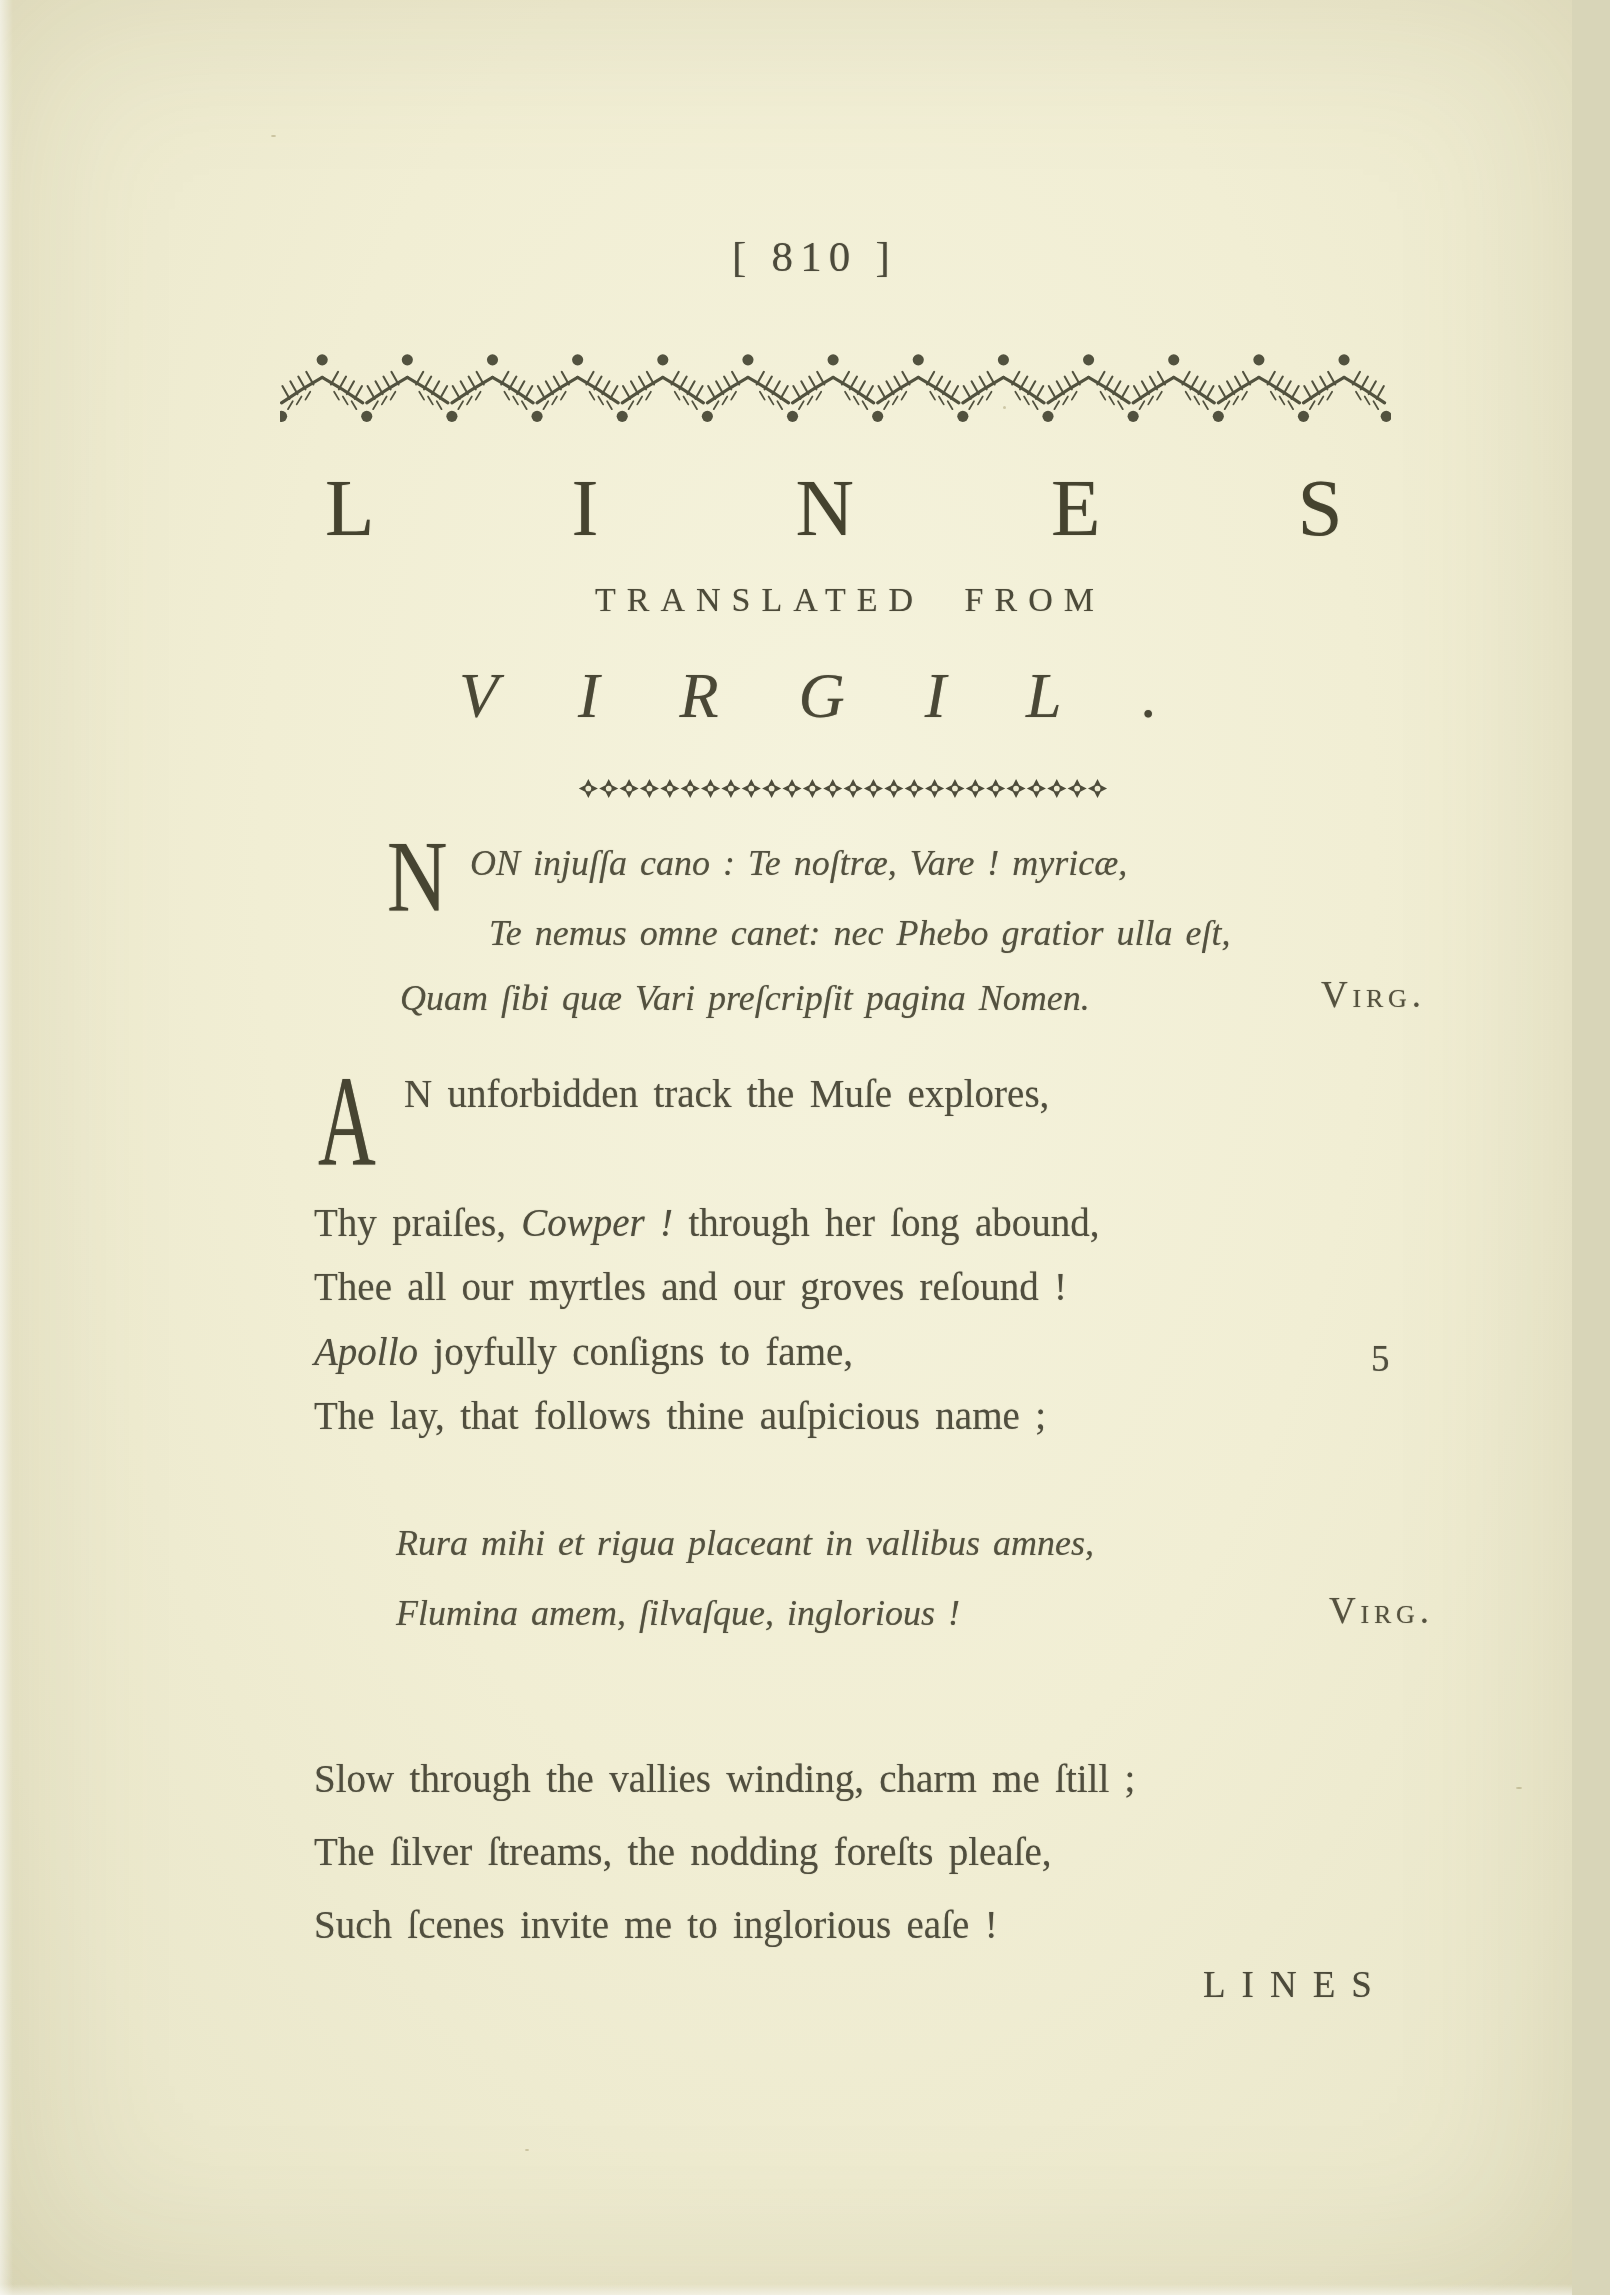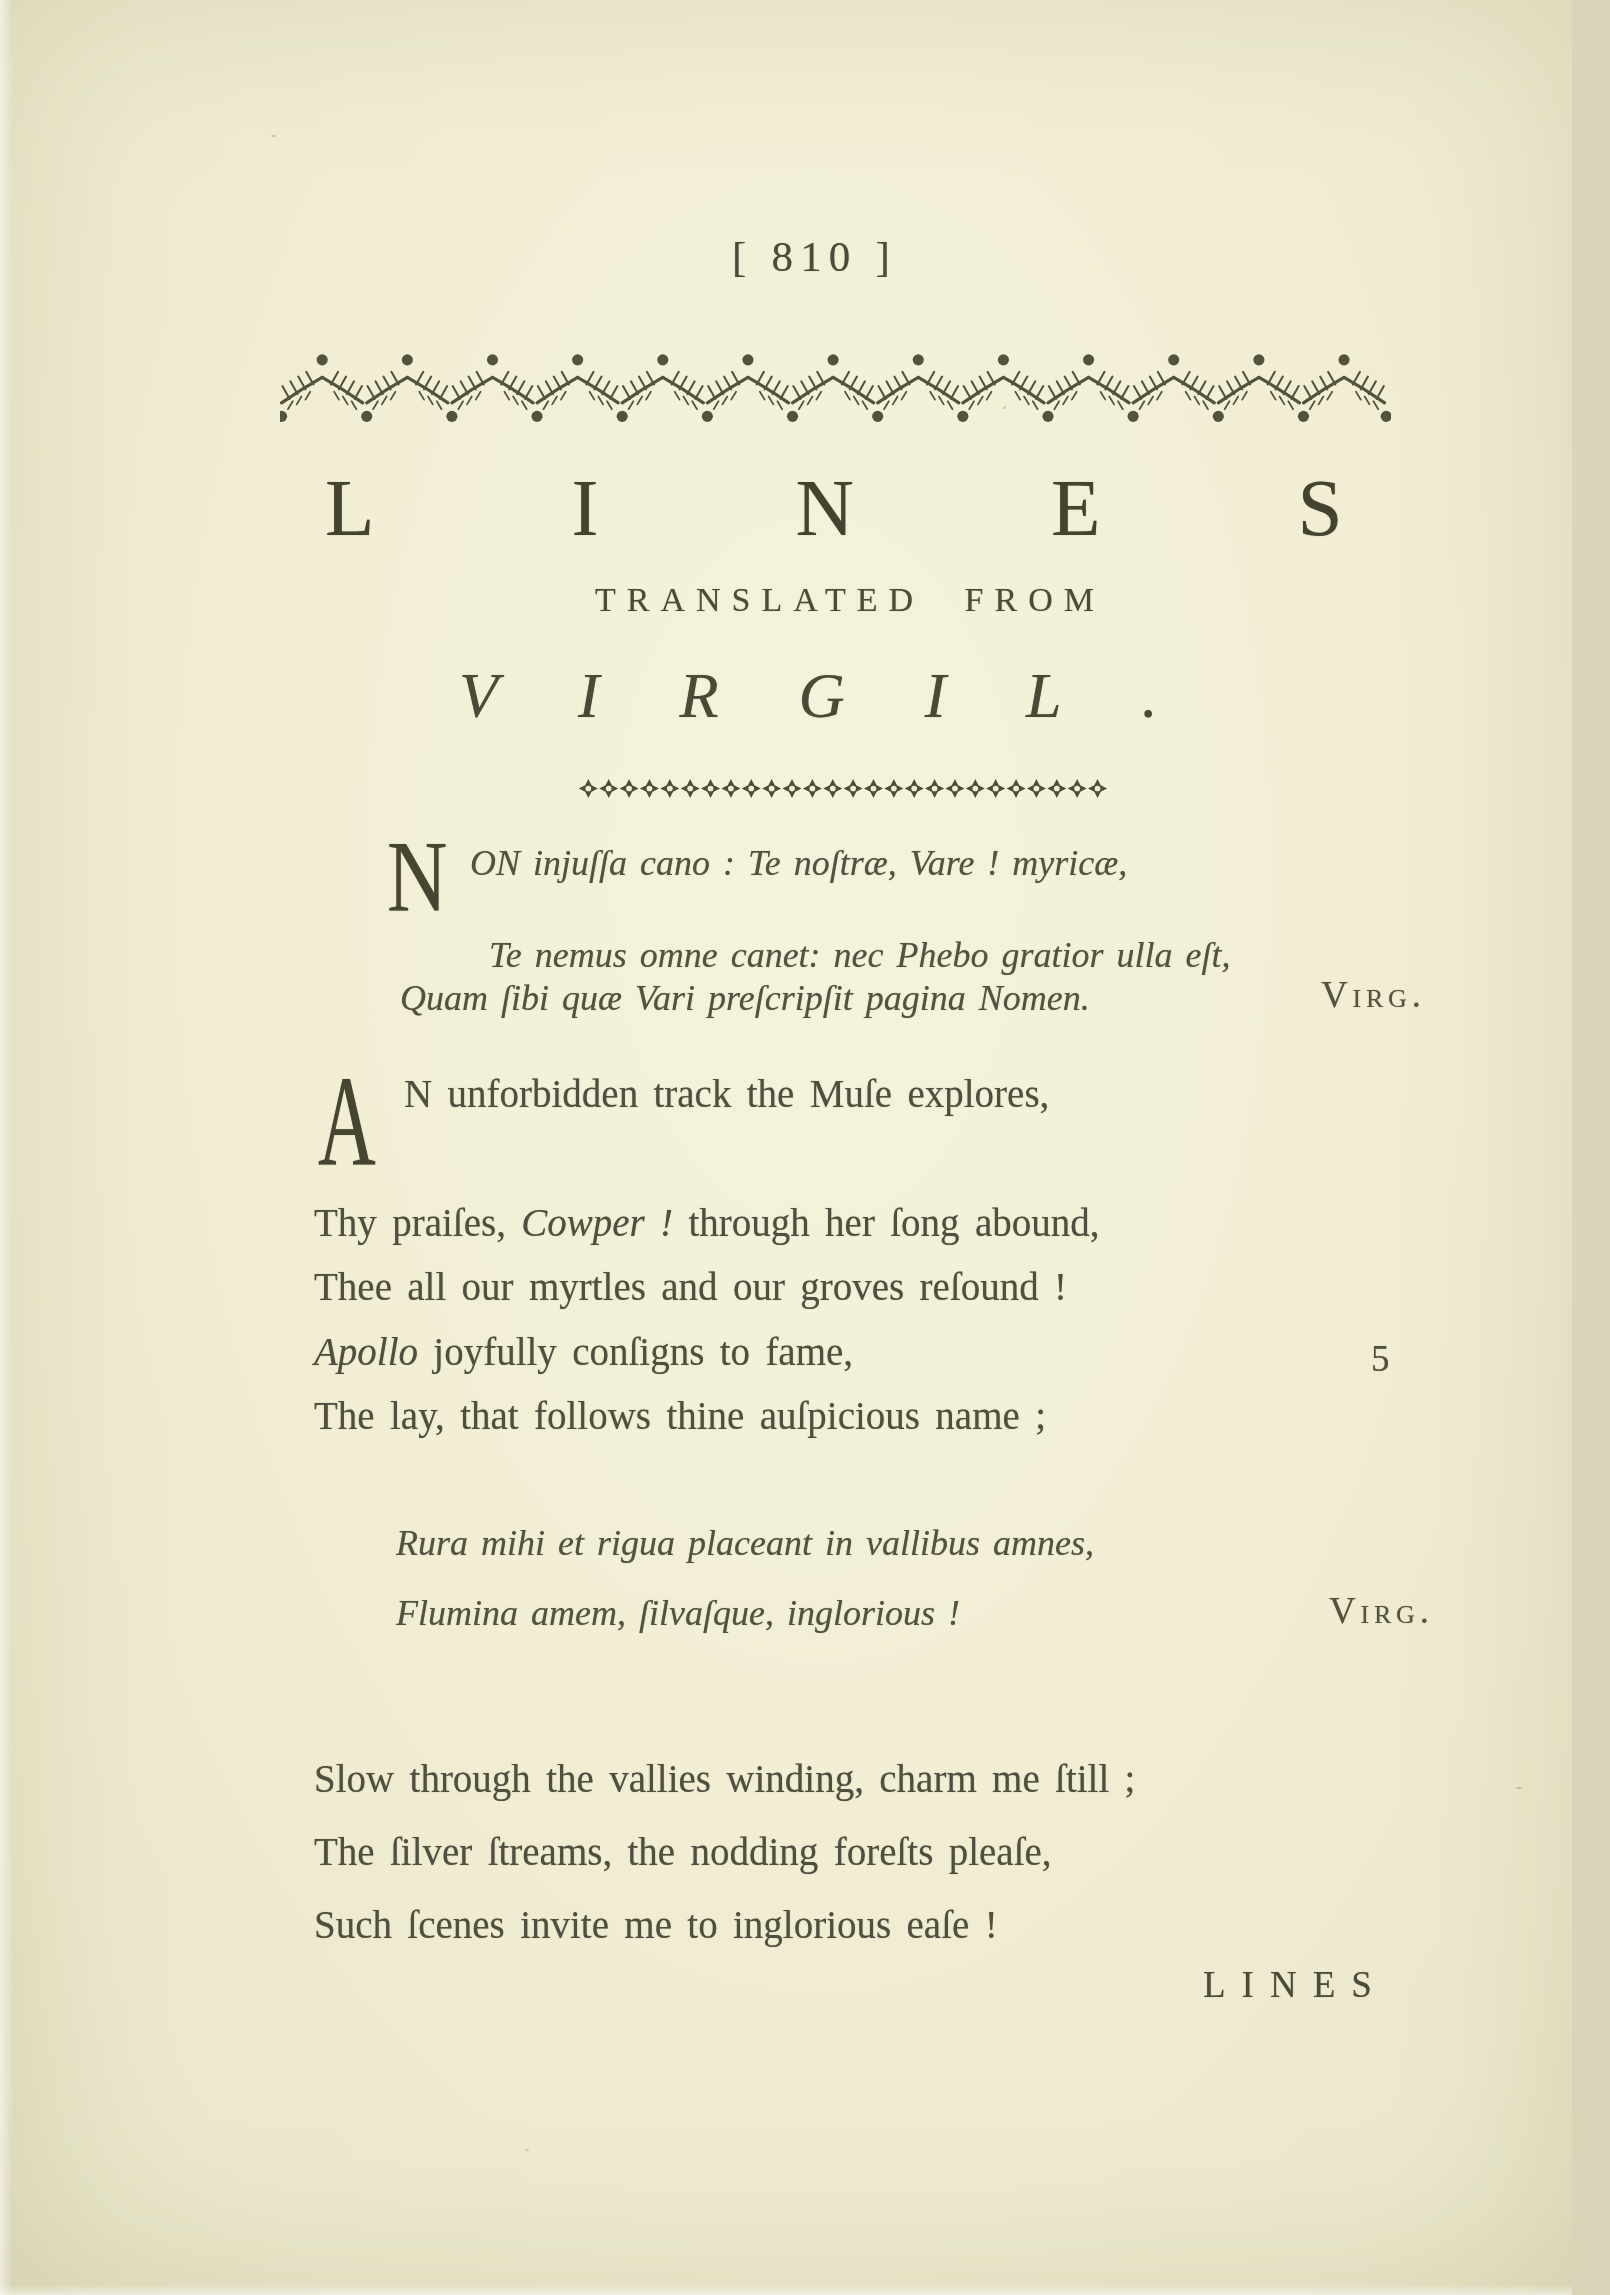--- a/index.html
+++ b/index.html
@@ -37,21 +37,21 @@
     transform:scaleX(0.82);transform-origin:0 0;
     text-shadow:0 0 1.2px rgba(70,68,50,0.6);}
   #st1-drop{font-size:129px;transform:scaleX(0.62);}
 
   .attrib{position:absolute;font-variant:small-caps;font-size:37px;letter-spacing:4.8px;
     color:#55523f;text-shadow:0 0 1px rgba(81,79,64,0.5);}
 
   
   #lat1-drop{top:826px;left:387px;}
   #lat1-l1{top:842px;left:470px;}
-  #lat1-l2{top:934px;left:489px;}
+  #lat1-l2{top:912px;left:489px;}
   #lat1-l3{top:977px;left:400px;}
   #virg1{top:973px;left:1321px;}
 
   
   #st1-drop{top:1057px;left:318px;}
   #st1-l1{top:1071px;left:404px;}
   #st1-l2{top:1137px;left:409px;}
   #st1-l3{top:1200px;left:314px;}
   #st1-l4{top:1264px;left:314px;}
   #st1-l5{top:1329px;left:314px;}

